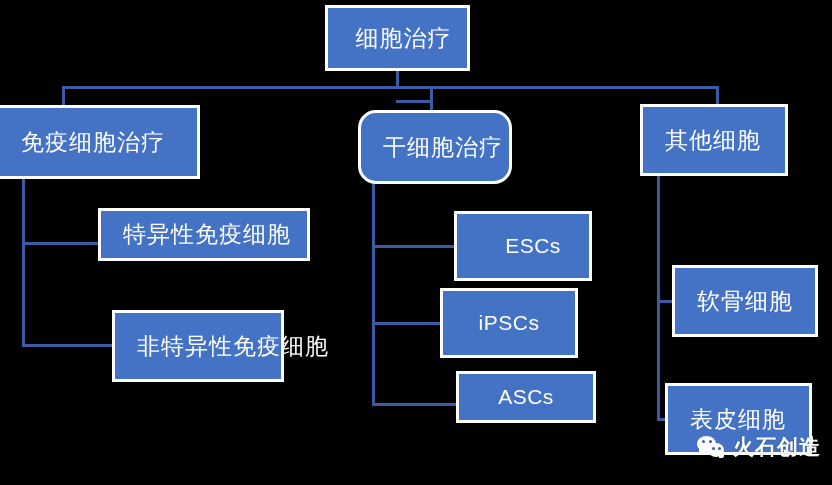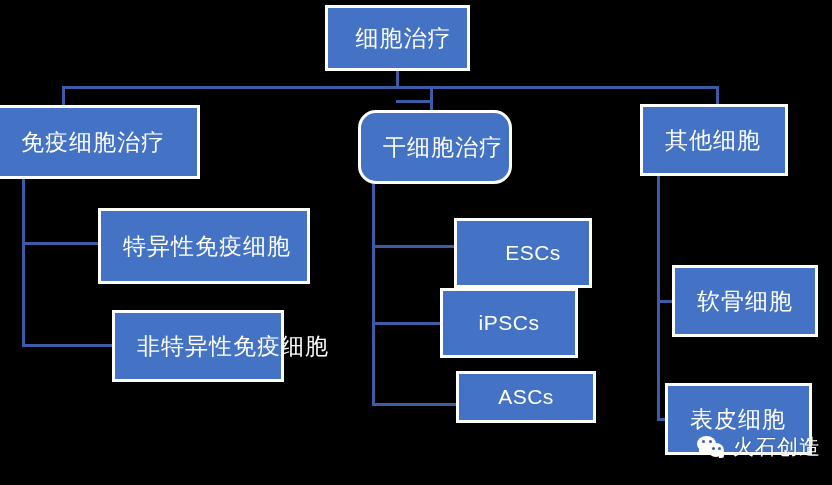--- a/index.html
+++ b/index.html
@@ -50,40 +50,41 @@
     justify-content: center;
     letter-spacing: 0.5px;
   }
 
   
   #node-root       { left: 325px; top: 5px;   width: 145px; height: 66px; }
   #node-immune     { left: -4px;  top: 105px; width: 204px; height: 74px; }
   #node-stem       { left: 358px; top: 110px; width: 154px; height: 74px; border-radius: 18px; }
   #node-other      { left: 640px; top: 104px; width: 148px; height: 72px; }
 
-  #node-specific   { left: 98px;  top: 208px; width: 212px; height: 76px; }
+  #node-specific   { left: 98px;  top: 208px; width: 212px; height: 53px; }
   #node-nonspecific{ left: 112px; top: 310px; width: 172px; height: 72px; }
 
-  #node-escs       { left: 454px; top: 218px; width: 138px; height: 70px; padding-left: 20px; }
+  #node-escs       { left: 454px; top: 211px; width: 138px; height: 70px; padding-left: 20px; }
   #node-ipscs      { left: 440px; top: 288px; width: 138px; height: 70px; }
   #node-ascs       { left: 456px; top: 371px; width: 140px; height: 52px; }
 
   #node-chondro    { left: 672px; top: 265px; width: 146px; height: 72px; }
   #node-epidermal  { left: 665px; top: 383px; width: 147px; height: 72px; }
 
   
   #watermark {
     position: absolute;
     left: 697px;
     top: 432px;
     height: 30px;
     display: flex;
     align-items: center;
     gap: 6px;
     z-index: 20;
+    font-weight: bold;
   }
   #watermark .wm-text {
     color: #FFFFFF;
     font-size: 21px;
     letter-spacing: 1px;
     text-shadow: 0 0 2px rgba(0,0,0,0.25);
   }
   .wechat-icon {
     position: relative;
     width: 30px;

